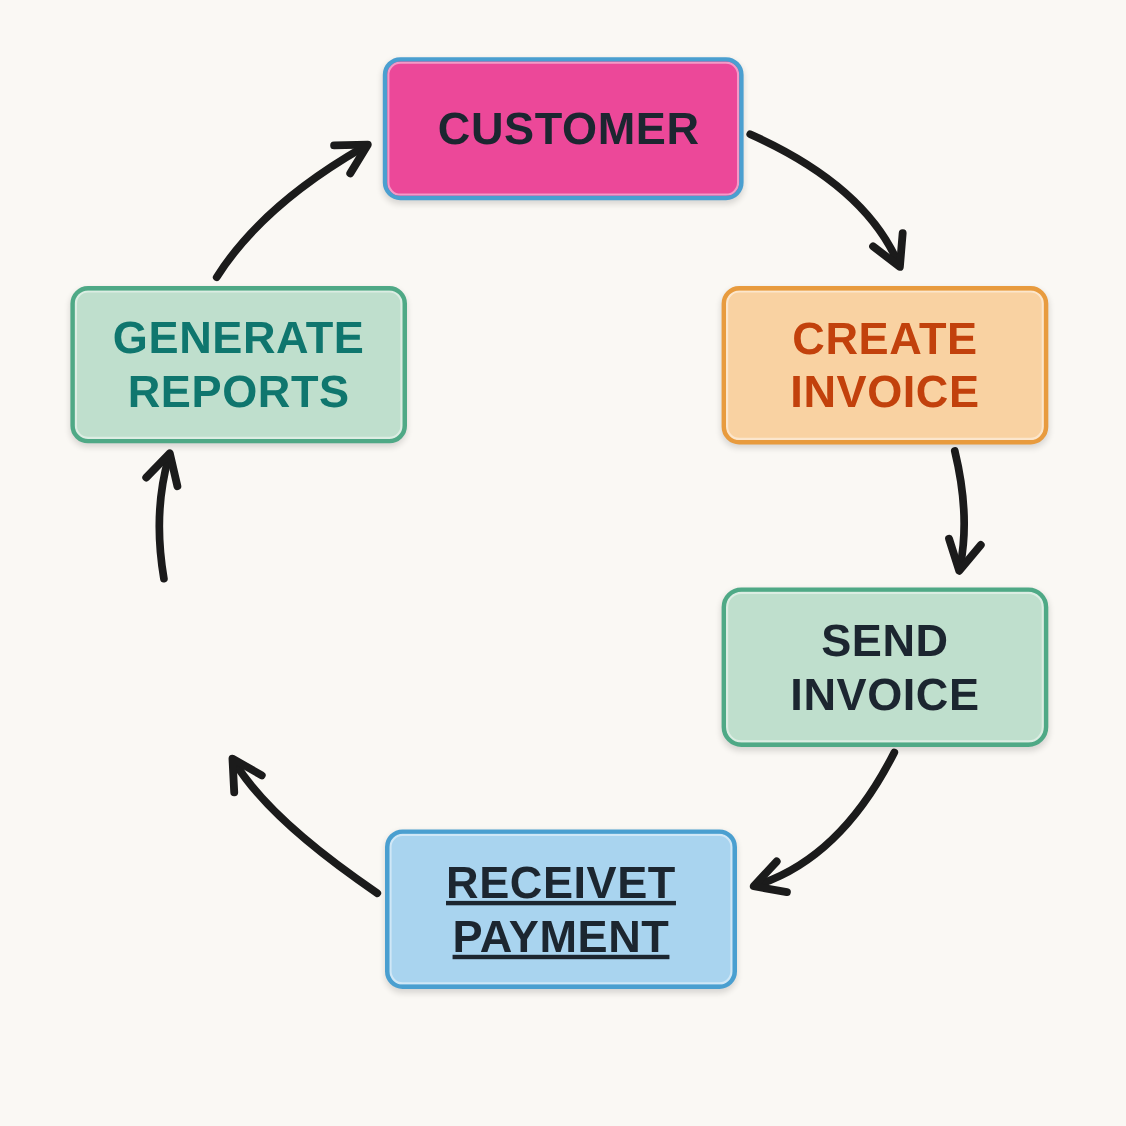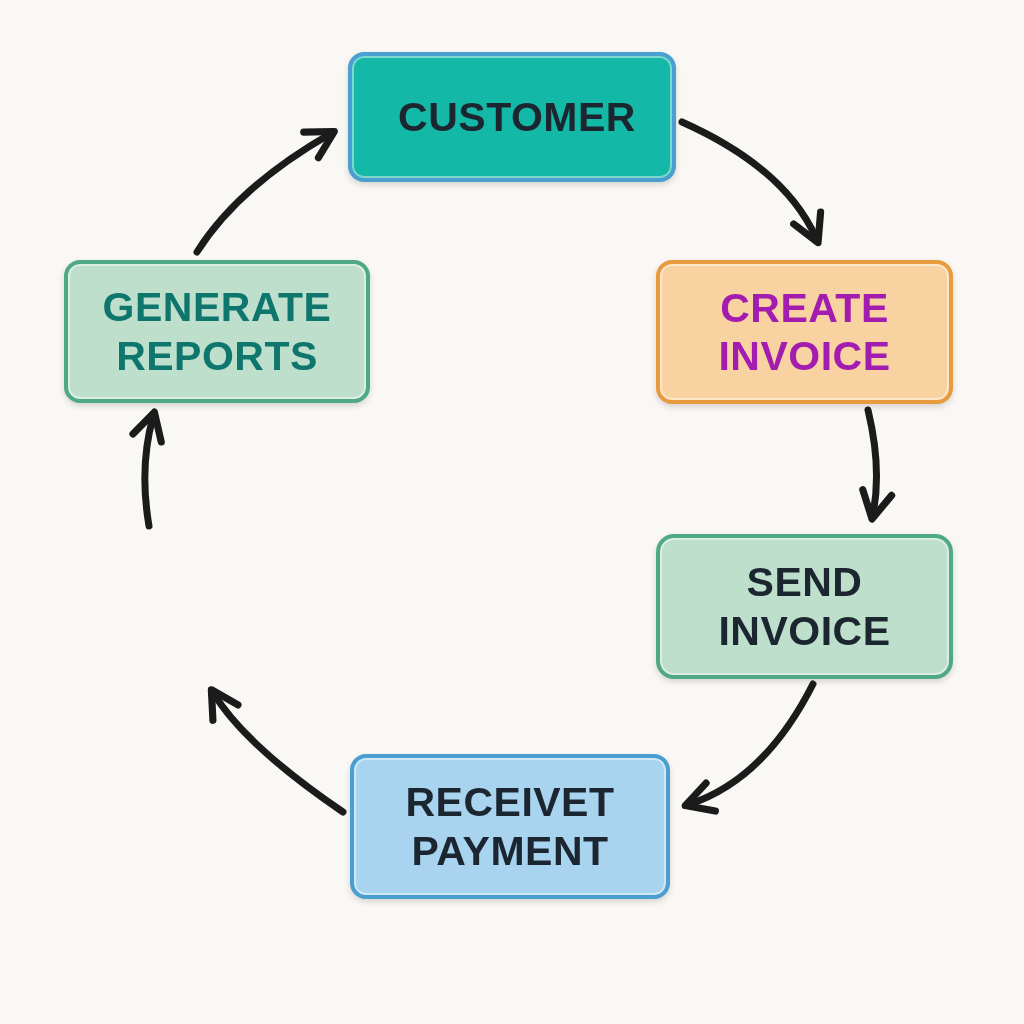--- a/index.html
+++ b/index.html
@@ -54,33 +54,33 @@
     <g fill="none" stroke="#1b1b1b" stroke-width="7" stroke-linecap="round">
       <path d="M682,122 Q785,168 816,238" marker-end="url(#vhead)"></path>
       <path d="M868,410 Q882,468 873,514" marker-end="url(#vhead)"></path>
       <path d="M813,684 Q765,779 690,804" marker-end="url(#vhead)"></path>
       <path d="M343,812 Q246,746 214,694" marker-end="url(#vhead)"></path>
       <path d="M149,526 Q139,467 153,417" marker-end="url(#vhead)"></path>
       <path d="M197,252 Q238,187 330,134" marker-end="url(#vhead)"></path>
     </g>
   </svg>
 
-  <div class="node node-customer" style="background: #14b8a6; border-color: rgb(74, 159, 208); color: rgb(28, 38, 48); padding-left: 34px;">
+  <div class="node node-customer" style="background: #ec4899; border-color: rgb(74, 159, 208); color: rgb(28, 38, 48); padding-left: 34px;">
     <span>CUSTOMER</span>
   </div>
 
-  <div class="node node-create-invoice" style="background: rgb(249, 210, 162); border-color: rgb(232, 155, 62); color: #a21caf;">
+  <div class="node node-create-invoice" style="background: rgb(249, 210, 162); border-color: rgb(232, 155, 62); color: #c2410c;">
     <span>CREATE INVOICE</span>
   </div>
 
   <div class="node node-send-invoice" style="background: rgb(191, 223, 205); border-color: rgb(79, 169, 134); color: rgb(28, 38, 48); border-radius: 18px;">
     <span>SEND INVOICE</span>
   </div>
 
-  <div class="node node-receivet-payment" style="background: rgb(169, 212, 239); border-color: rgb(74, 159, 208); color: rgb(28, 38, 48);">
+  <div class="node node-receivet-payment" style="background: rgb(169, 212, 239); border-color: rgb(74, 159, 208); color: rgb(28, 38, 48); text-decoration: underline;">
     <span>RECEIVET PAYMENT</span>
   </div>
 
 
   <div class="node node-generate-reports" style="background: rgb(191, 223, 205); border-color: rgb(79, 169, 134); color: #0f766e;">
     <span>GENERATE REPORTS</span>
   </div>
 
 </div>
 

